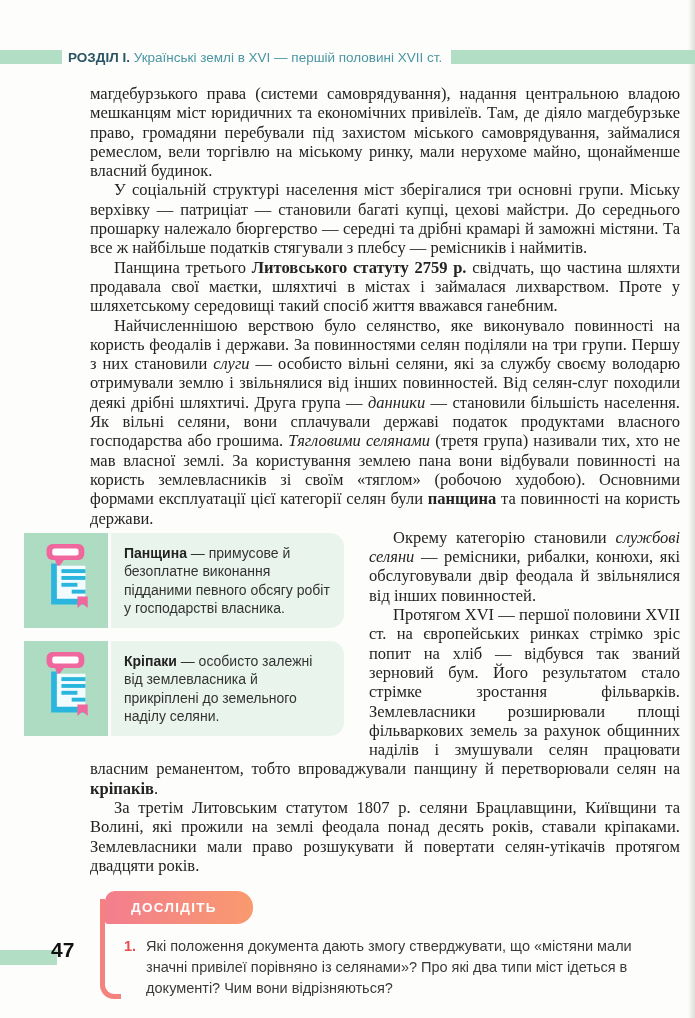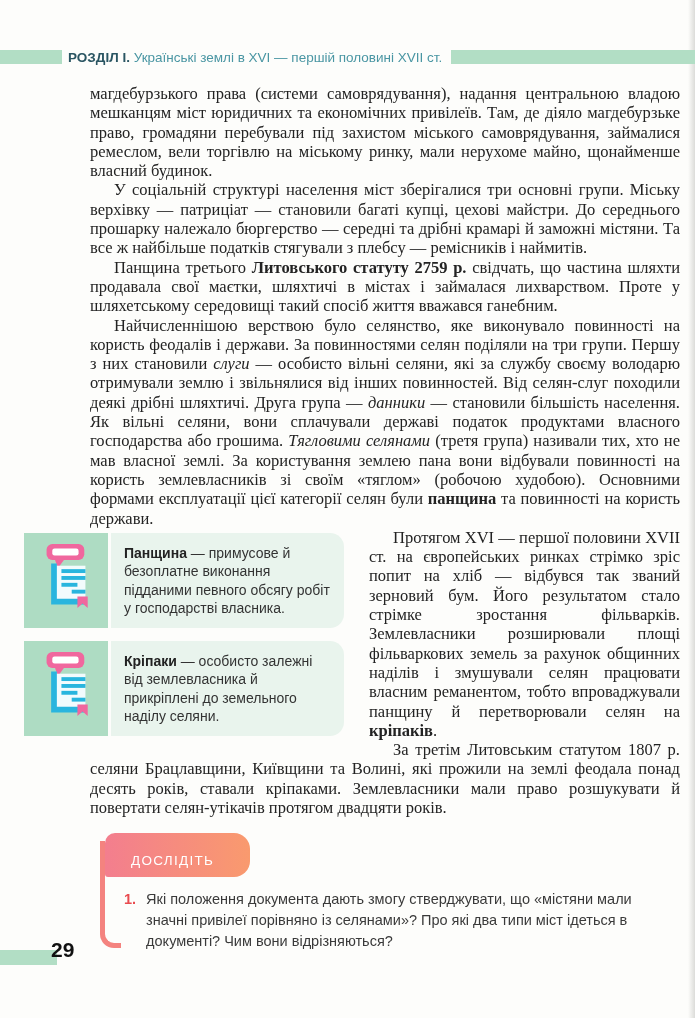--- a/index.html
+++ b/index.html
@@ -43,22 +43,22 @@
   .defbody p{margin:0;}
   .defbody .term{font-weight:bold;color:#222;}
 
   
   .research{clear:both;position:relative;margin:16px 0 0 10px;width:572px;min-height:112px;}
   .spine{position:absolute;left:0;top:8px;bottom:4px;width:16px;
       border-left:5px solid var(--spine-coral);border-bottom:5px solid var(--spine-coral);
       border-bottom-left-radius:14px;}
   .badge{position:relative;z-index:1;display:inline-block;margin-left:5px;
       background:linear-gradient(90deg,var(--badge-start),var(--badge-end));
-      border-radius:10px 16px 16px 3px;padding:20px 36px 9px 26px;
-      color:#fff;font-weight:normal;font-size:13.5px;letter-spacing:1.3px;}
+      border-radius:10px 16px 16px 3px;padding:9px 36px 9px 26px;
+      color:#fff;font-weight:bold;font-size:13.5px;letter-spacing:1.3px;}
   .question{display:flex;gap:10px;margin:12px 0 0 24px;width:528px;
       font-size:14.5px;line-height:21px;color:#3a3a3a;}
   .qnum{font-weight:bold;color:var(--question-number);flex:0 0 auto;}
 
   
   .pagebar{position:absolute;left:0;top:950px;width:57px;height:15px;background:var(--mint-bar);}
   .pagenum{position:absolute;left:51px;top:938px;font-weight:bold;font-size:21px;color:#111;}
 </style>
 </head>
 <body>
@@ -121,31 +121,32 @@
           </svg>
         </div>
         <div class="defbody">
           <p><span class="term">Кріпаки</span>
              <span>— особисто залежні від землевласника й прикріплені до земельного наділу селяни.</span></p>
         </div>
       </div>
     </aside>
 
     <div id="flow2">
+        <p class="bp ind"><span>Окрему категорію становили </span><span class="i">службові селяни</span><span> — ремісники, рибалки, конюхи, які обслуговували двір феодала й звільнялися від інших повинностей.</span></p>
         <p class="bp ind"><span>Протягом XVI — першої половини XVII ст. на європейських ринках стрімко зріс попит на хліб — відбувся так званий зерновий бум. Його результатом стало стрімке зростання фільварків. Землевласники розширювали площі фільваркових земель за рахунок общинних наділів і змушували селян працювати власним реманентом, тобто впроваджували панщину й перетворювали селян на </span><span class="b">кріпаків</span><span>.</span></p>
         <p class="bp ind"><span>За третім Литовським статутом 1807 р. селяни Брацлавщини, Київщини та Волині, які прожили на землі феодала понад десять років, ставали кріпаками. Землевласники мали право розшукувати й повертати селян-утікачів протягом двадцяти років.</span></p>
       </div>
 
     <section class="research">
       <div class="spine"></div>
       <div class="badge">
         <span>ДОСЛІДІТЬ</span>
       </div>
       <div class="question">
         <span class="qnum">1.</span>
         <span class="qtext">Які положення документа дають змогу стверджувати, що «містяни мали значні привілеї порівняно із селянами»? Про які два типи міст ідеться в документі? Чим вони відрізняються?</span>
       </div>
     </section>
   </main>
 
   <div class="pagebar"></div>
-  <div class="pagenum">29</div>
+  <div class="pagenum">47</div>
 </div>
 
 </body></html>

